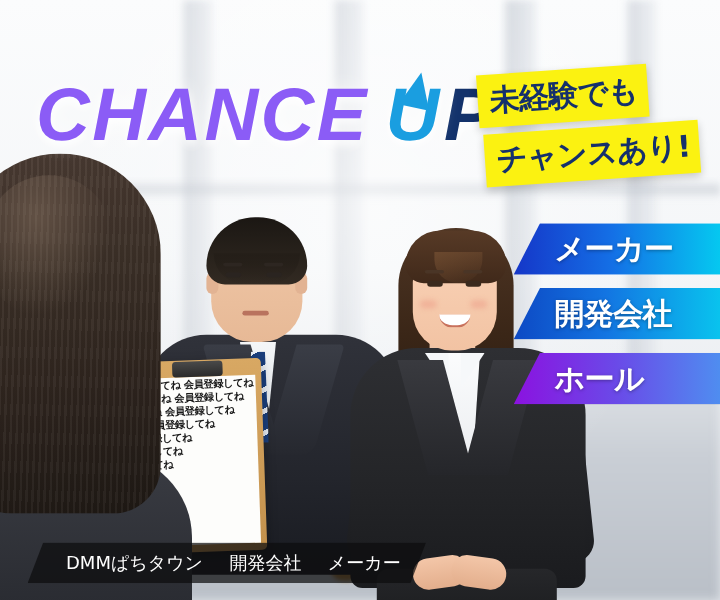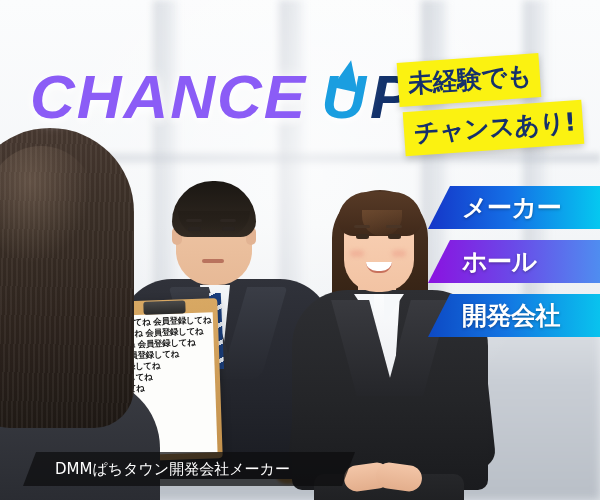--- a/index.html
+++ b/index.html
@@ -343,21 +343,21 @@
   .ribbon.r4{ background:linear-gradient(90deg,#7d10dd 0%,#6443e8 52%,#4e86f0 100%); }
   .ribbon.r5{ background:linear-gradient(90deg,#0e4cc6 0%,#1277e4 46%,#0bc4ef 100%); margin-bottom:0; }
 
   
   .credit{
     position:absolute; left:23px; top:452px; z-index:9;
     width:332px; height:34px;
     background:rgba(12,12,14,.72);
     clip-path:polygon(13px 0,100% 0,calc(100% - 13px) 100%,0 100%);
     display:flex; align-items:center;
-    padding-left:32px; 
+    padding-left:32px; gap:22px;
   }
   .credit span{
     color:#ffffff;
     font-family:"DejaVu Sans","Liberation Sans",sans-serif;
     font-size:15px; font-weight:400; white-space:nowrap;
   }
 </style>
 </head>
 <body>
 
@@ -462,25 +462,25 @@
 
   <div class="badge">
     <div class="bar b1">未経験でも</div>
     <div class="bar b2">チャンスあり!</div>
   </div>
 
   <div class="ribbons">
     <div class="ribbon r1">
       <span>メーカー</span>
     </div>
+    <div class="ribbon r3">
+      <span>開発会社</span>
+    </div>
     <div class="ribbon r2">
       <span>ホール</span>
-    </div>
-    <div class="ribbon r3">
-      <span>開発会社</span>
     </div>
   </div>
 
   <div class="credit">
     <span>DMMぱちタウン</span>
     <span>開発会社</span>
     <span>メーカー</span>
   </div>
 
 </div>

